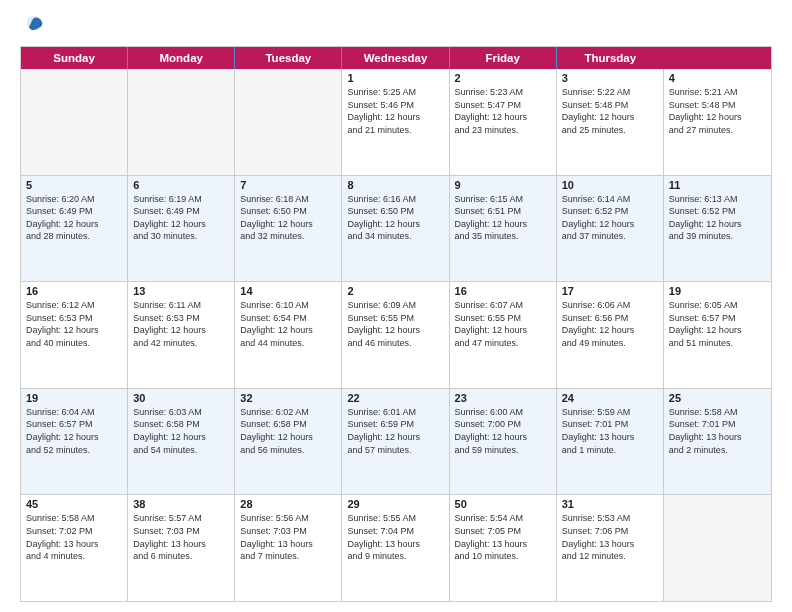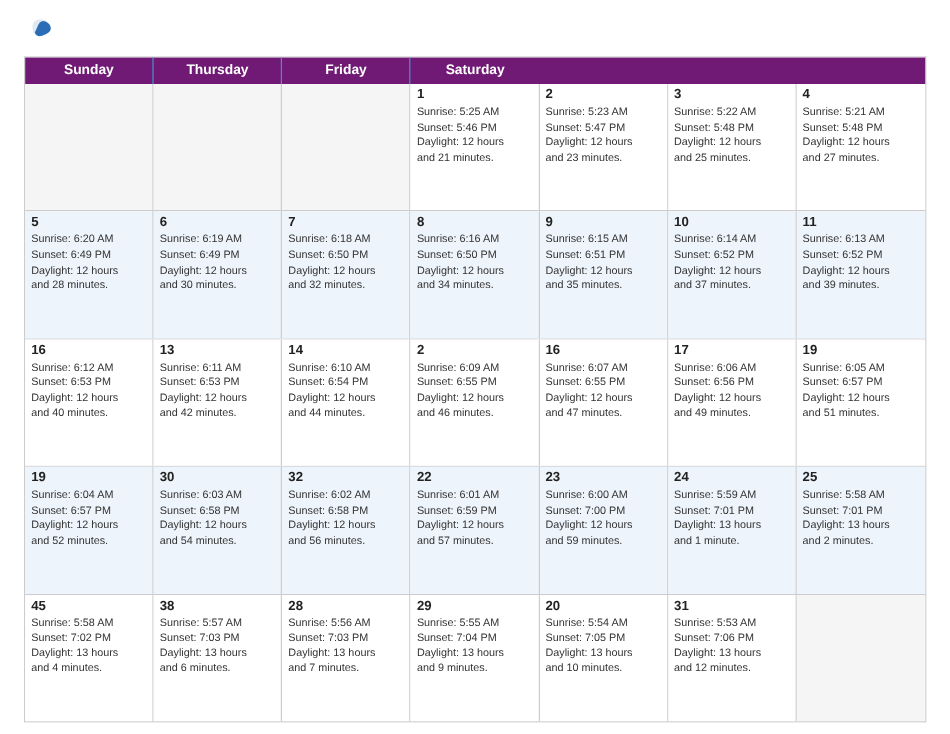--- a/index.html
+++ b/index.html
@@ -59,21 +59,21 @@
     }
     .calendar {
       flex: 1;
       display: flex;
       flex-direction: column;
       border: 1px solid #ccc;
     }
     .cal-header-row {
       display: grid;
       grid-template-columns: repeat(7, 1fr);
-      background: #701a75;
+      background: #be185d;
     }
     .cal-header-cell {
       color: #fff;
       font-size: 11.5px;
       font-weight: bold;
       padding: 5px 6px;
       text-align: center;
       border-right: 1px solid #4a8dd0;
     }
     .cal-header-cell:last-child {
@@ -147,23 +147,25 @@
     </div>
     <div class="title-block">
       <div class="month-title"></div>
       <div class="location-title"></div>
     </div>
   </div>
 
   <div class="calendar">
     <div class="cal-header-row">
     <div class="cal-header-cell">Sunday</div>
+        <div class="cal-header-cell">Monday</div>
+        <div class="cal-header-cell">Tuesday</div>
+        <div class="cal-header-cell">Wednesday</div>
+        <div class="cal-header-cell">Friday</div>
         <div class="cal-header-cell">Thursday</div>
-        <div class="cal-header-cell">Friday</div>
-        <div class="cal-header-cell">Saturday</div>
       </div>
     <div class="cal-body">
     <div class="cal-row">
           <div class="cal-cell empty"></div>
           <div class="cal-cell empty"></div>
           <div class="cal-cell empty"></div>
           <div class="cal-cell">
             <span class="day-num">1</span>
             <div class="cell-text">Sunrise: 5:25 AM<br>Sunset: 5:46 PM<br>Daylight: 12 hours<br>and 21 minutes.</div>
           </div>
@@ -281,21 +283,21 @@
           </div>
           <div class="cal-cell">
             <span class="day-num">28</span>
             <div class="cell-text">Sunrise: 5:56 AM<br>Sunset: 7:03 PM<br>Daylight: 13 hours<br>and 7 minutes.</div>
           </div>
           <div class="cal-cell">
             <span class="day-num">29</span>
             <div class="cell-text">Sunrise: 5:55 AM<br>Sunset: 7:04 PM<br>Daylight: 13 hours<br>and 9 minutes.</div>
           </div>
           <div class="cal-cell">
-            <span class="day-num">20</span>
+            <span class="day-num">50</span>
             <div class="cell-text">Sunrise: 5:54 AM<br>Sunset: 7:05 PM<br>Daylight: 13 hours<br>and 10 minutes.</div>
           </div>
           <div class="cal-cell">
             <span class="day-num">31</span>
             <div class="cell-text">Sunrise: 5:53 AM<br>Sunset: 7:06 PM<br>Daylight: 13 hours<br>and 12 minutes.</div>
           </div>
           <div class="cal-cell empty"></div>
         </div>
       </div>
   </div>

